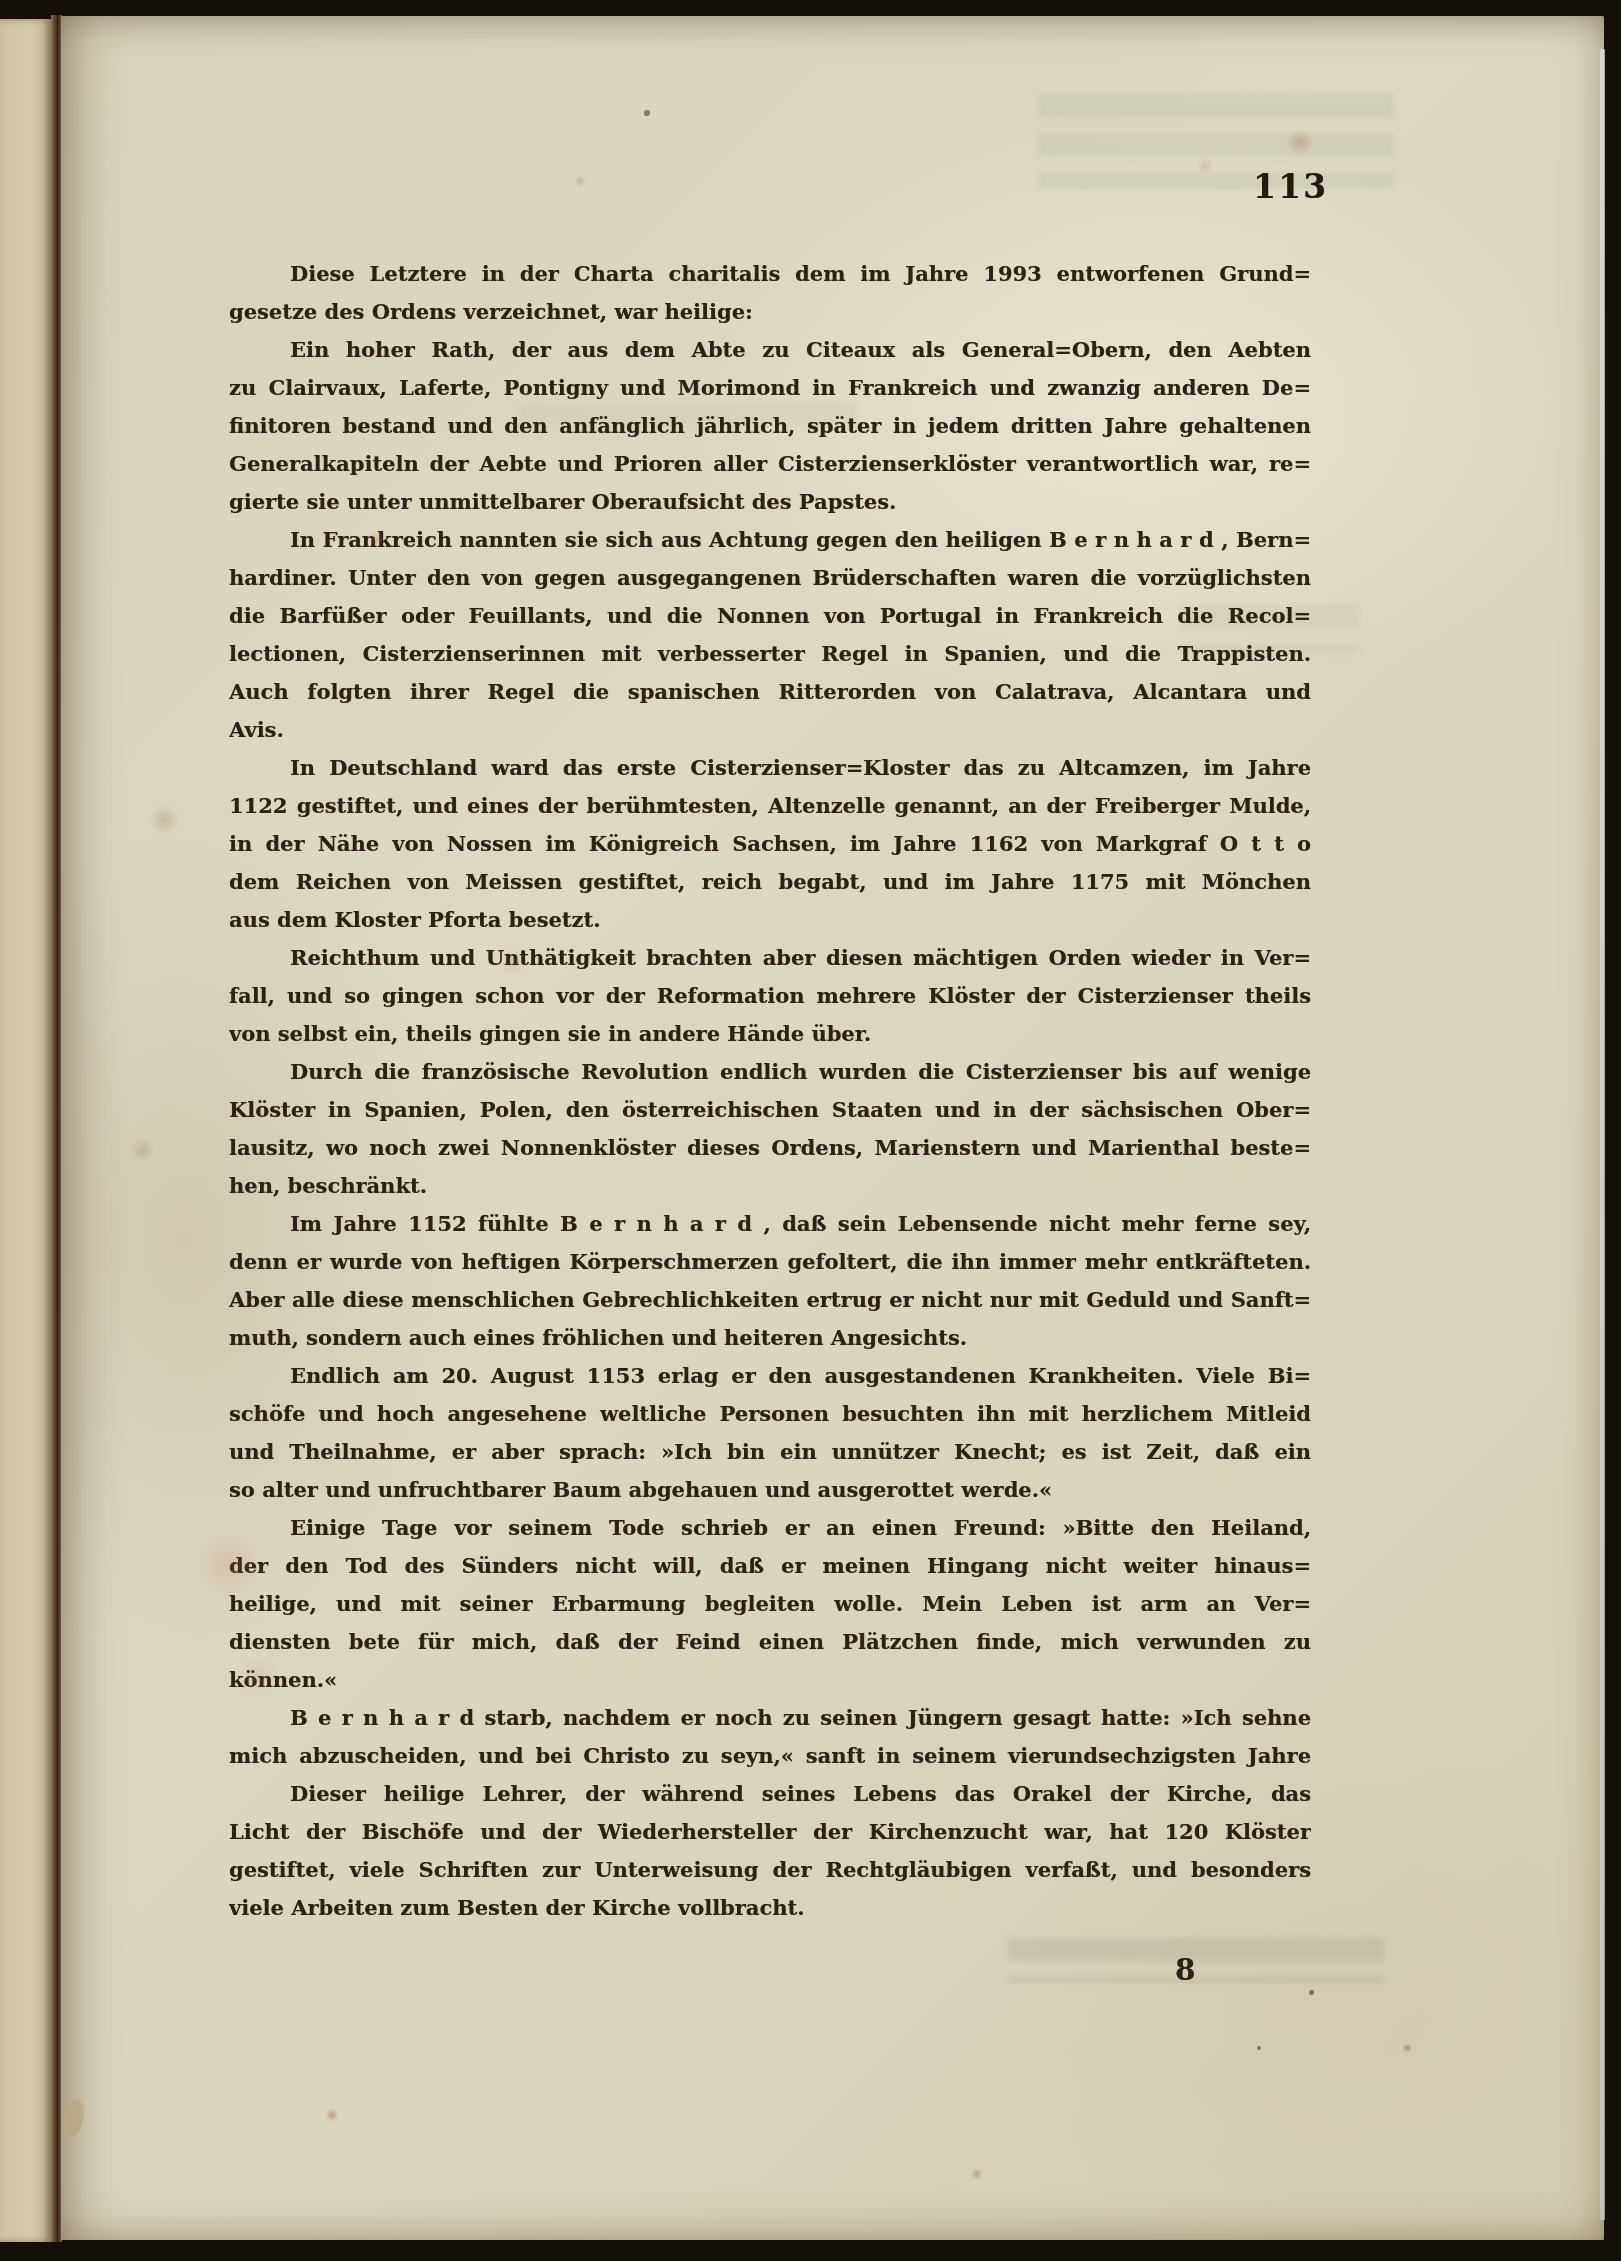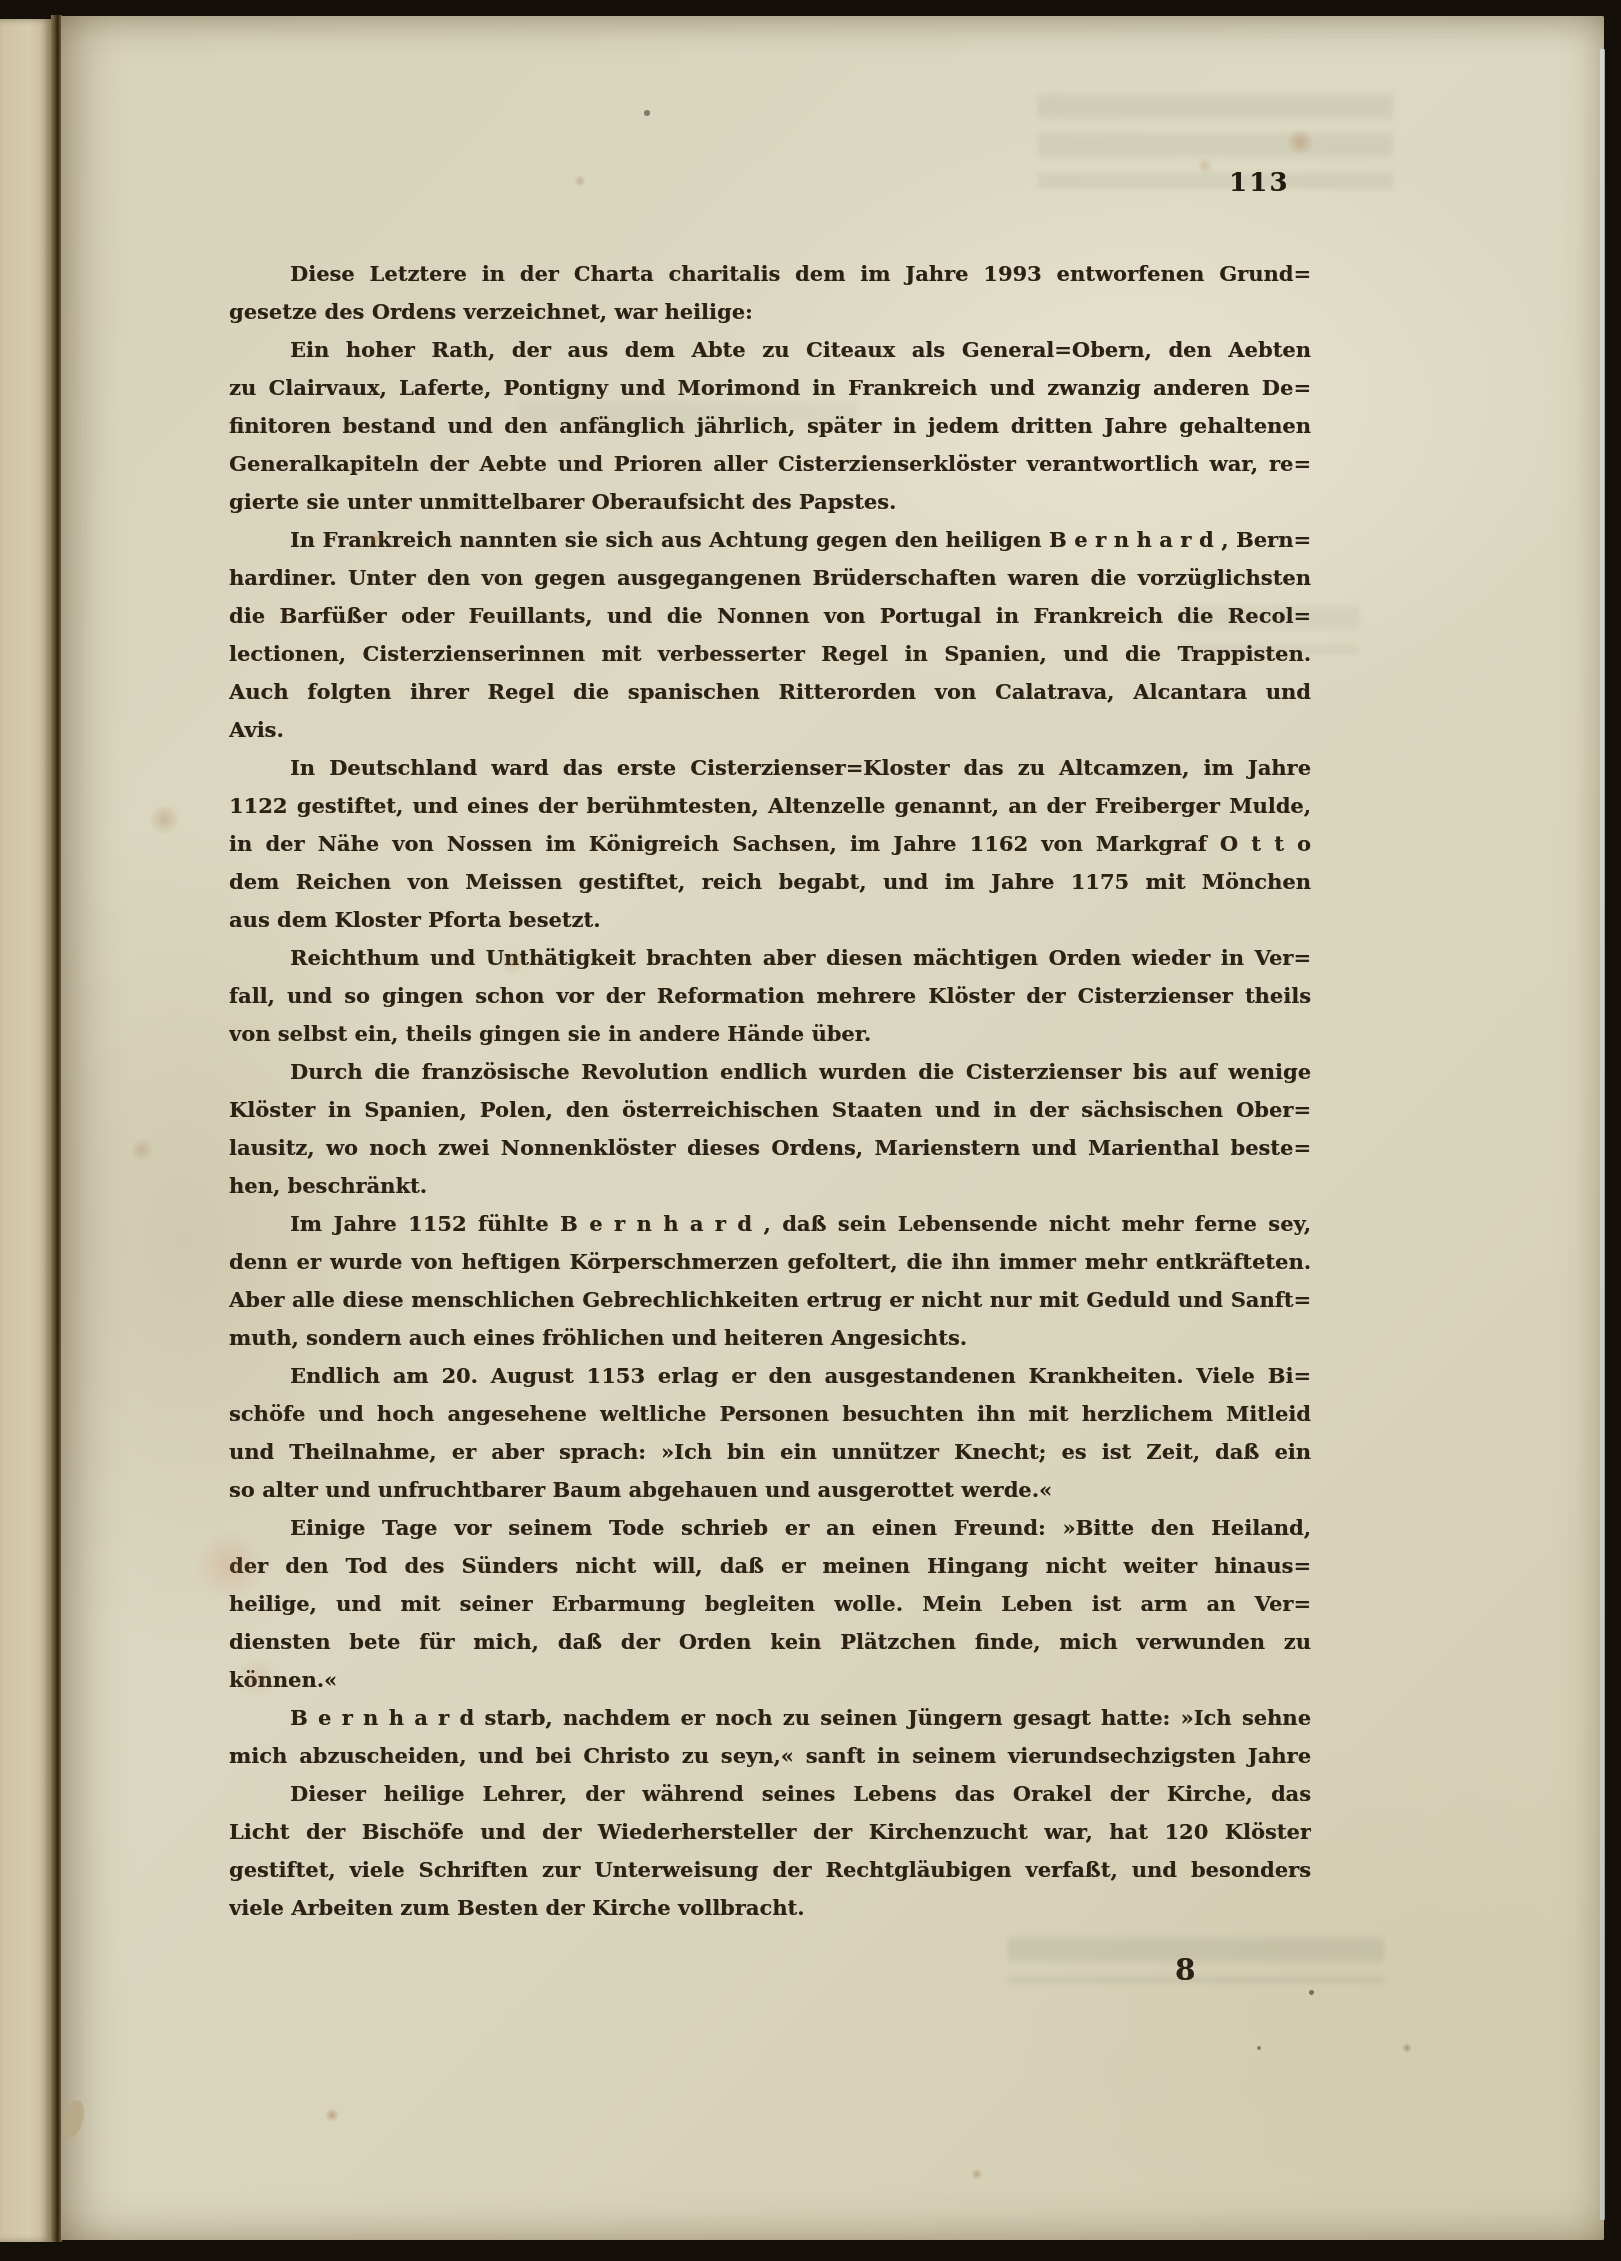--- a/index.html
+++ b/index.html
@@ -34,22 +34,22 @@
       inset 0 -25px 44px -21px rgba(110,90,55,.30);
     border-radius:1.6px;
   }
   
   .edge-highlight{
     position:absolute;right:-1.1px;top:33px;width:4.9px;height:2171px;
     background:linear-gradient(180deg,#dde1dd 0%,#d4d9d6 50%,#c9cec9 100%);
     opacity:.75;border-radius:1.1px;
   }
   .pagenum{
-    position:absolute;left:1168px;top:151px;
-    font-size:26px;font-weight:bold;letter-spacing:2.2px;color:#231a0f;
+    position:absolute;left:1192px;top:151px;
+    font-size:33px;font-weight:bold;letter-spacing:2.2px;color:#231a0f;
     text-shadow:0 0 0.5px rgba(35,26,15,.6);
   }
   .textblock{
     position:absolute;left:168px;top:239px;width:1082px;
     color:#2c2114;font-size:21px;font-weight:bold;line-height:38px;
     text-shadow:0.3px 0.3px 0.5px rgba(44,33,20,.45);
     filter:blur(0.1px);
   }
   .line{
     height:38px;overflow:hidden;
@@ -129,21 +129,21 @@
       <div class="line">denn er wurde von heftigen Körperschmerzen gefoltert, die ihn immer mehr entkräfteten.</div>
       <div class="line">Aber alle diese menschlichen Gebrechlichkeiten ertrug er nicht nur mit Geduld und Sanft=</div>
       <div class="line pl">muth, sondern auch eines fröhlichen und heiteren Angesichts.</div>
       <div class="line pi">Endlich am 20. August 1153 erlag er den ausgestandenen Krankheiten. Viele Bi=</div>
       <div class="line">schöfe und hoch angesehene weltliche Personen besuchten ihn mit herzlichem Mitleid</div>
       <div class="line">und Theilnahme, er aber sprach: »Ich bin ein unnützer Knecht; es ist Zeit, daß ein</div>
       <div class="line pl">so alter und unfruchtbarer Baum abgehauen und ausgerottet werde.«</div>
       <div class="line pi">Einige Tage vor seinem Tode schrieb er an einen Freund: »Bitte den Heiland,</div>
       <div class="line">der den Tod des Sünders nicht will, daß er meinen Hingang nicht weiter hinaus=</div>
       <div class="line">heilige, und mit seiner Erbarmung begleiten wolle. Mein Leben ist arm an Ver=</div>
-      <div class="line">diensten bete für mich, daß der Orden kein Plätzchen finde, mich verwunden zu</div>
+      <div class="line">diensten bete für mich, daß der Feind einen Plätzchen finde, mich verwunden zu</div>
       <div class="line pl">können.«</div>
       <div class="line pi">B e r n h a r d starb, nachdem er noch zu seinen Jüngern gesagt hatte: »Ich sehne</div>
       <div class="line">mich abzuscheiden, und bei Christo zu seyn,« sanft in seinem vierundsechzigsten Jahre</div>
       <div class="line pi">Dieser heilige Lehrer, der während seines Lebens das Orakel der Kirche, das</div>
       <div class="line">Licht der Bischöfe und der Wiederhersteller der Kirchenzucht war, hat 120 Klöster</div>
       <div class="line">gestiftet, viele Schriften zur Unterweisung der Rechtgläubigen verfaßt, und besonders</div>
       <div class="line pl">viele Arbeiten zum Besten der Kirche vollbracht.</div>
     </div>
 
     <div class="sig">8</div>

